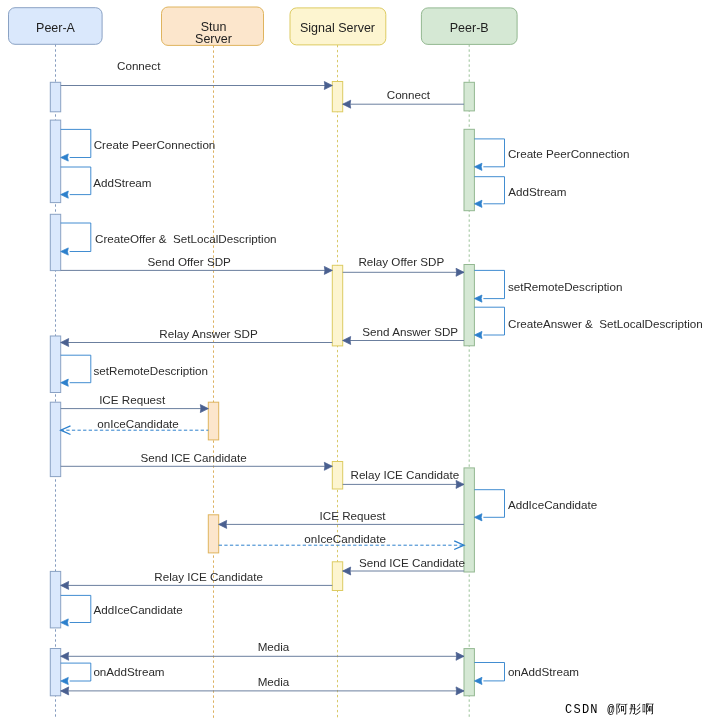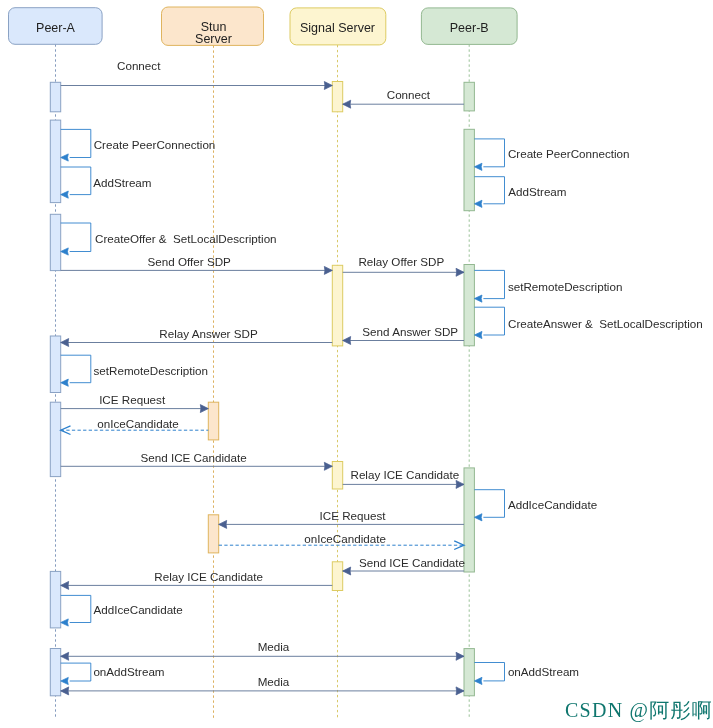--- a/index.html
+++ b/index.html
@@ -1,21 +1,21 @@
 <!DOCTYPE html>
 <html><head>
 <meta charset="utf-8">
 <style>
   html,body{margin:0;padding:0;background:#fff;}
   body{width:713px;height:728px;font-family:"Liberation Sans",sans-serif;overflow:hidden;}
   #stage{position:relative;width:713px;height:728px;background:#fff;}
   #svg{position:absolute;left:0;top:0;}
   .plabel{font-family:"Liberation Sans",sans-serif;font-size:12.5px;fill:#1f1f1f;text-anchor:middle;}
   .mlabel{font-family:"Liberation Sans",sans-serif;font-size:11.65px;fill:#2b2b2b;white-space:pre;}
-  .wm{position:absolute;left:565px;top:701px;font-size:20px;letter-spacing:1.25px;line-height:18px;color:#0f766e;font-family:Liberation Serif, serif;white-space:nowrap;}
+  .wm{position:absolute;left:565px;top:701px;font-size:12px;letter-spacing:1.25px;line-height:18px;color:#000000;font-family:Liberation Mono, monospace;white-space:nowrap;}
 </style>
 </head>
 <body>
 
 <div id="stage">
   <svg id="svg" width="713" height="728">
       <line x1="55.5" y1="44.300000000000004" x2="55.5" y2="719" stroke="#8299bd" stroke-width="1" stroke-dasharray="2.4 2.6"></line>
       <line x1="213.5" y1="45.4" x2="213.5" y2="719" stroke="#dcb05e" stroke-width="1" stroke-dasharray="2.4 2.6"></line>
       <line x1="337.5" y1="44.9" x2="337.5" y2="719" stroke="#d9c96a" stroke-width="1" stroke-dasharray="2.4 2.6"></line>
       <line x1="469.2" y1="44.4" x2="469.2" y2="719" stroke="#9ac297" stroke-width="1" stroke-dasharray="2.4 2.6"></line>

